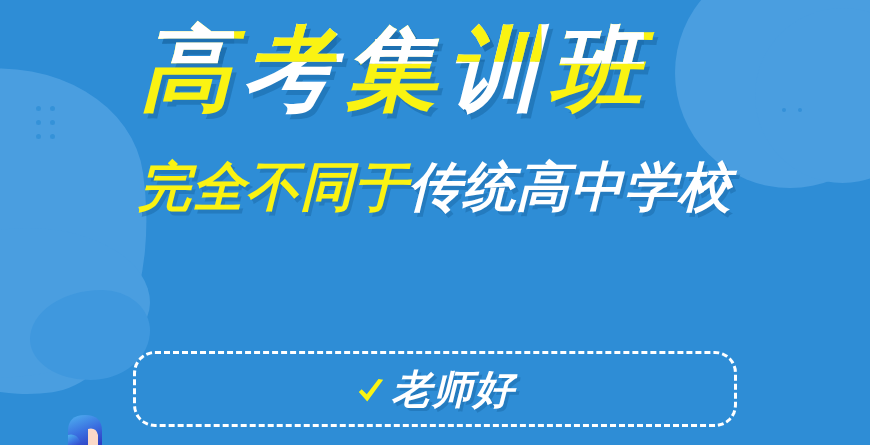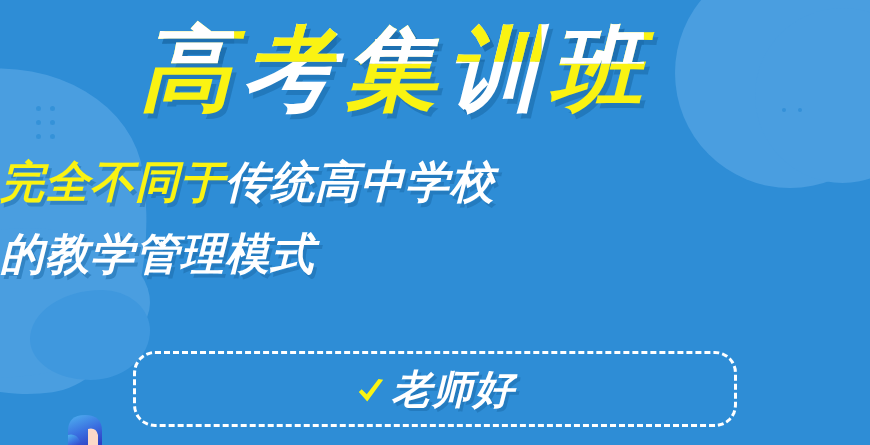--- a/index.html
+++ b/index.html
@@ -152,22 +152,23 @@
     left: 0; top: 0;
     color: #faf312;
     clip-path: inset(0 0 58% 0);
     text-shadow: 4px 5px 0 rgba(26,105,168,.55);
   }
 
   .subtitle {
     position: absolute;
     left: 0;
     width: 870px;
+    text-align: center;
     white-space: nowrap;
-    font-size: 44px;
+    font-size: 53px;
     font-weight: 700;
     font-style: italic;
     letter-spacing: 1px;
     line-height: 1;
     text-shadow: 3px 4px 0 rgba(26,105,168,.5);
   }
   .subtitle-1 { top: 160px; }
   .subtitle-2 { top: 232px; }
   .sub-yellow { color: #faf312; }
   .sub-white  { color: #ffffff; }
@@ -253,23 +254,20 @@
     <span class="ch split-rev" data-char="考">考</span>
     <span class="ch split" data-char="集">集</span>
     <span class="ch split-rev" data-char="训">训</span>
     <span class="ch split" data-char="班">班</span>
   </div>
 
   <div class="subtitle subtitle-1">
     <span class="sub-yellow">完全不同于</span><span class="sub-white">传统高中学校</span>
   </div>
 
-  <div class="subtitle subtitle-2">
-    <span class="sub-white">的教学管理模式</span>
-  </div>
 
   <div class="features">
 
     <div class="feature">
       <svg class="check" viewBox="0 0 32 32">
         <path d="M3 16 L12 26 L29 3 L24 2 L11.5 18.5 L6 13 Z" fill="#faf312"></path>
       </svg>
       <span class="feature-label">老师好</span>
     </div>
 

